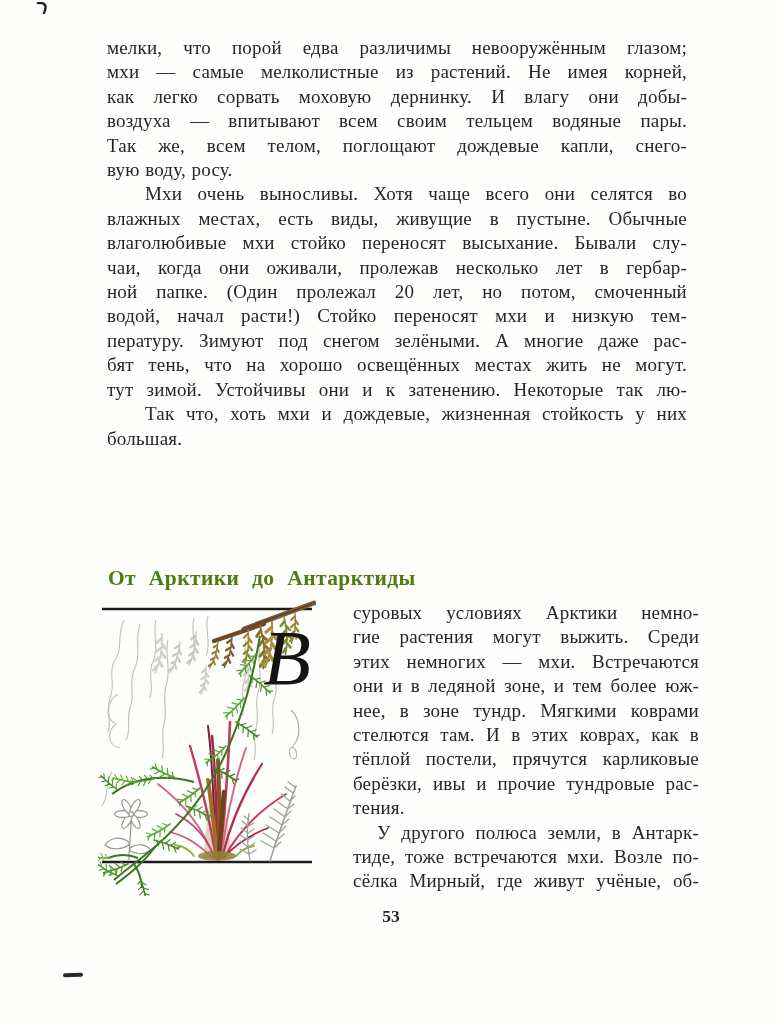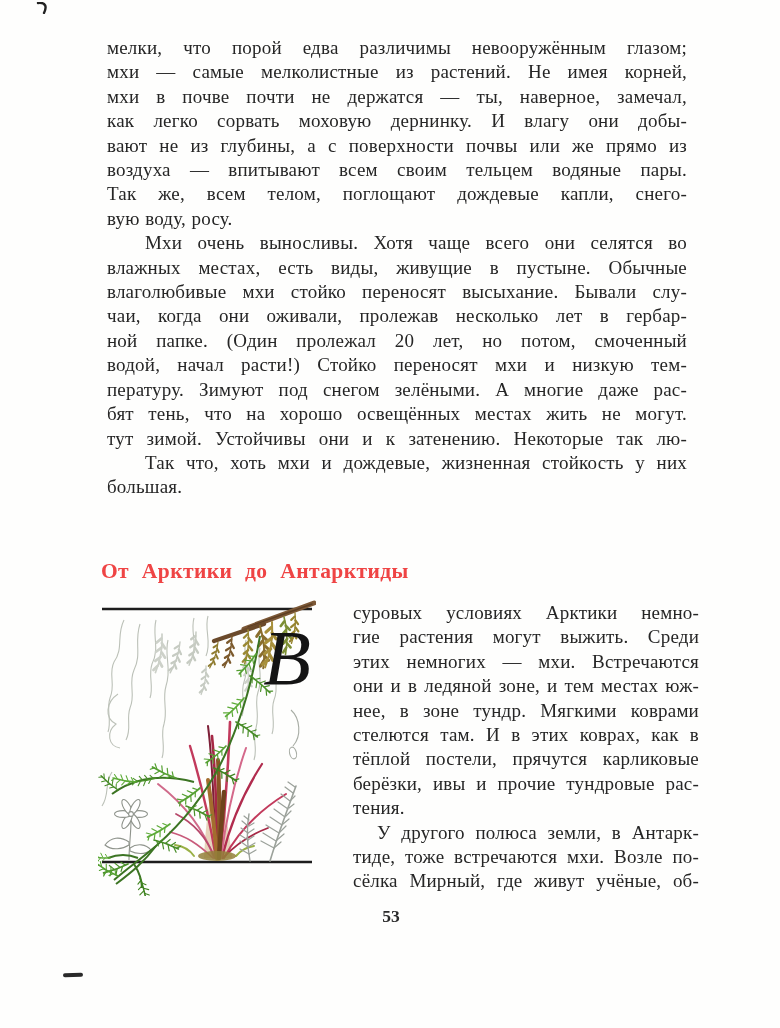--- a/index.html
+++ b/index.html
@@ -13,22 +13,22 @@
     position:absolute;left:95px;top:36px;width:592px;
     font-size:19px;line-height:24.4px;color:#262626;
     letter-spacing:0.2px;word-spacing:0.6px;
   }
   .line{text-align:justify;text-align-last:justify;white-space:normal;margin-left:12px;}
   .line.endline{text-align-last:left;}
   .line.indent{text-indent:38px;}
   .col .line.indent{text-indent:24px;}
   .heading{
     position:absolute;left:96px;top:554px;width:500px;
-    font-size:21.5px;font-weight:bold;color:#ef4444;
-    letter-spacing:0.4px;word-spacing:7px;margin:5px;
+    font-size:21.5px;font-weight:bold;color:#4d7c0f;
+    letter-spacing:0.4px;word-spacing:7px;margin:12px;
   }
   .figure{position:absolute;left:98px;top:596px;width:218px;height:300px;}
   .dropcap{
     position:absolute;left:256px;top:616px;width:62px;height:86px;
     font-size:78px;line-height:84px;font-style:italic;color:#141414;
     text-align:center;
   }
   .col{
     position:absolute;left:341px;top:601px;width:358px;
     font-size:19px;line-height:24.4px;color:#262626;
@@ -54,23 +54,21 @@
     <svg width="14" height="12" viewBox="0 0 14 12">
       <path d="M2,1 C10,0 11,5 8,11" stroke="#222" fill="none" stroke-width="2.4" stroke-linecap="round"></path>
     </svg>
   </div>
   <div class="artifact-bottom"></div>
 
   <div class="textblock">
     <div class="para">
         <div class="line">мелки, что порой едва различимы невооружённым глазом;</div>
         <div class="line">мхи — самые мелколистные из растений. Не имея корней,</div>
-        <div class="line">мхи в почве почти не держатся — ты, наверное, замечал,</div>
         <div class="line">как легко сорвать моховую дернинку. И влагу они добы-</div>
-        <div class="line">вают не из глубины, а с поверхности почвы или же прямо из</div>
         <div class="line">воздуха — впитывают всем своим тельцем водяные пары.</div>
         <div class="line">Так же, всем телом, поглощают дождевые капли, снего-</div>
         <div class="line endline">вую воду, росу.</div>
       </div>
     <div class="para">
         <div class="line indent">Мхи очень выносливы. Хотя чаще всего они селятся во</div>
         <div class="line">влажных местах, есть виды, живущие в пустыне. Обычные</div>
         <div class="line">влаголюбивые мхи стойко переносят высыхание. Бывали слу-</div>
         <div class="line">чаи, когда они оживали, пролежав несколько лет в гербар-</div>
         <div class="line">ной папке. (Один пролежал 20 лет, но потом, смоченный</div>
@@ -214,21 +212,21 @@
     </svg>
   </div>
 
   <div class="dropcap">В</div>
 
   <div class="col">
     <div class="para">
         <div class="line">суровых условиях Арктики немно-</div>
         <div class="line">гие растения могут выжить. Среди</div>
         <div class="line">этих немногих — мхи. Встречаются</div>
-        <div class="line">они и в ледяной зоне, и тем местах юж-</div>
+        <div class="line">они и в ледяной зоне, и тем более юж-</div>
         <div class="line">нее, в зоне тундр. Мягкими коврами</div>
         <div class="line">стелются там. И в этих коврах, как в</div>
         <div class="line">тёплой постели, прячутся карликовые</div>
         <div class="line">берёзки, ивы и прочие тундровые рас-</div>
         <div class="line endline">тения.</div>
       </div>
     <div class="para para-b">
         <div class="line indent">У другого полюса земли, в Антарк-</div>
         <div class="line">тиде, тоже встречаются мхи. Возле по-</div>
         <div class="line">сёлка Мирный, где живут учёные, об-</div>

